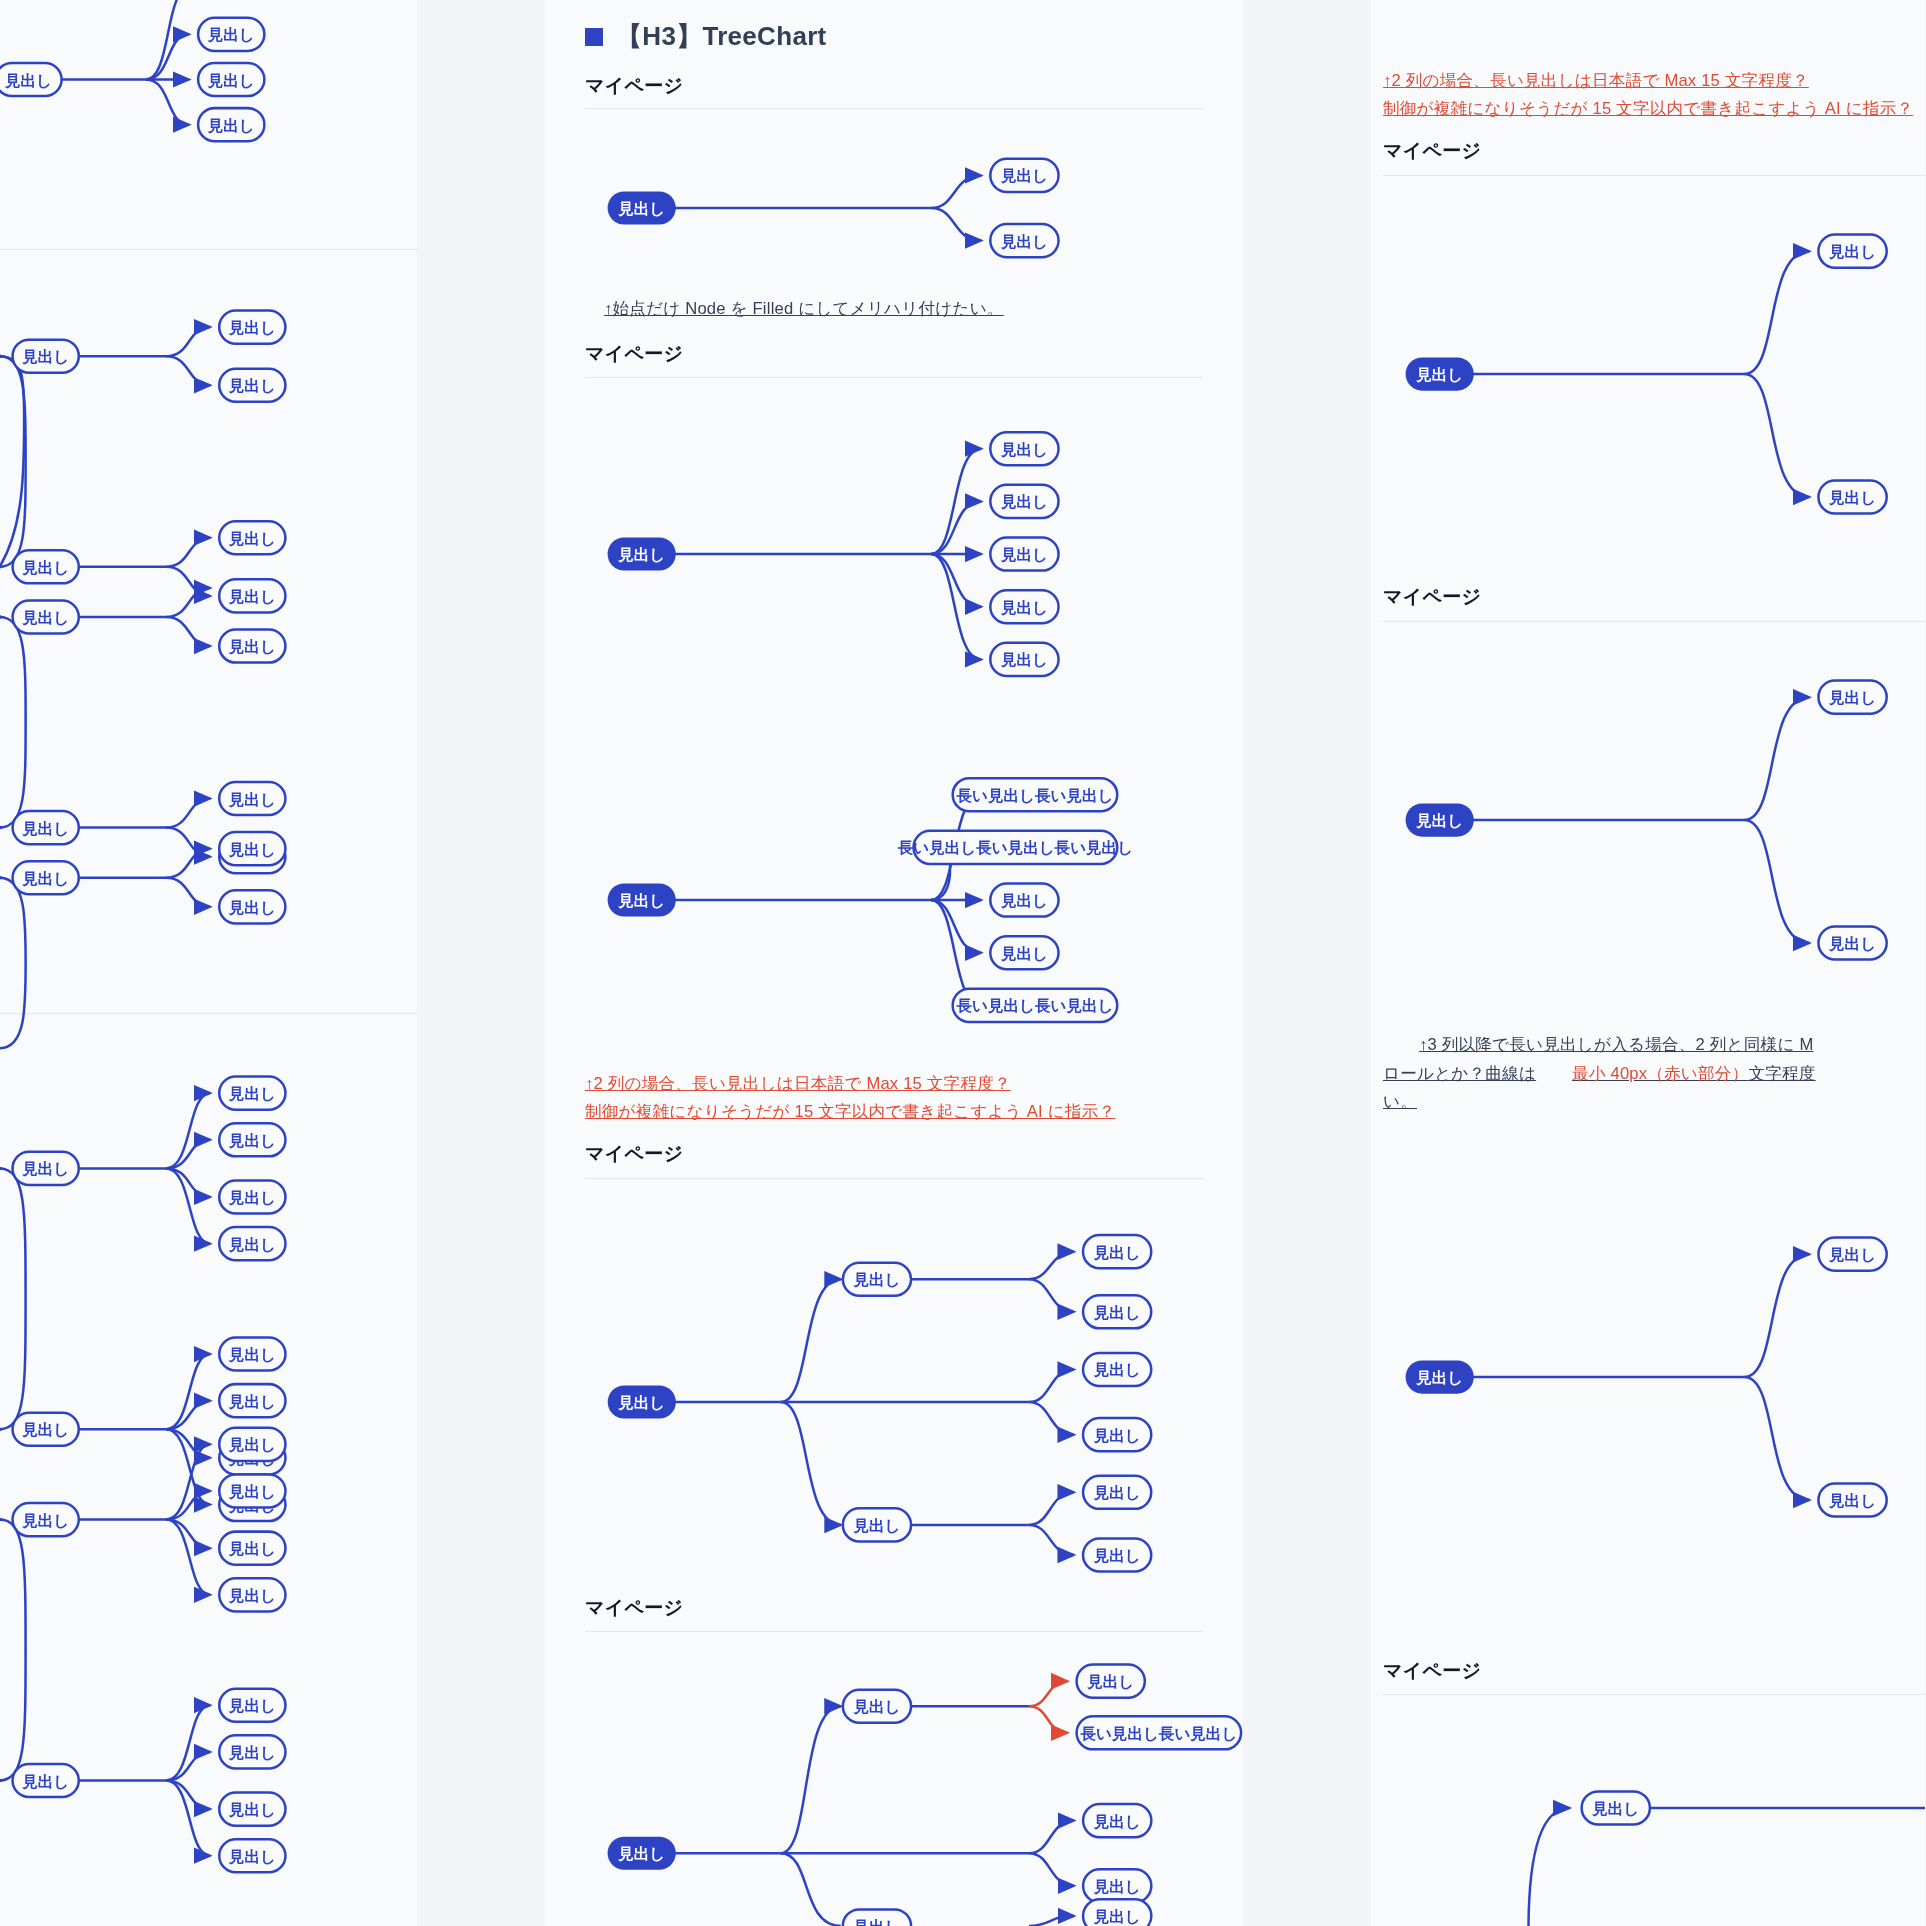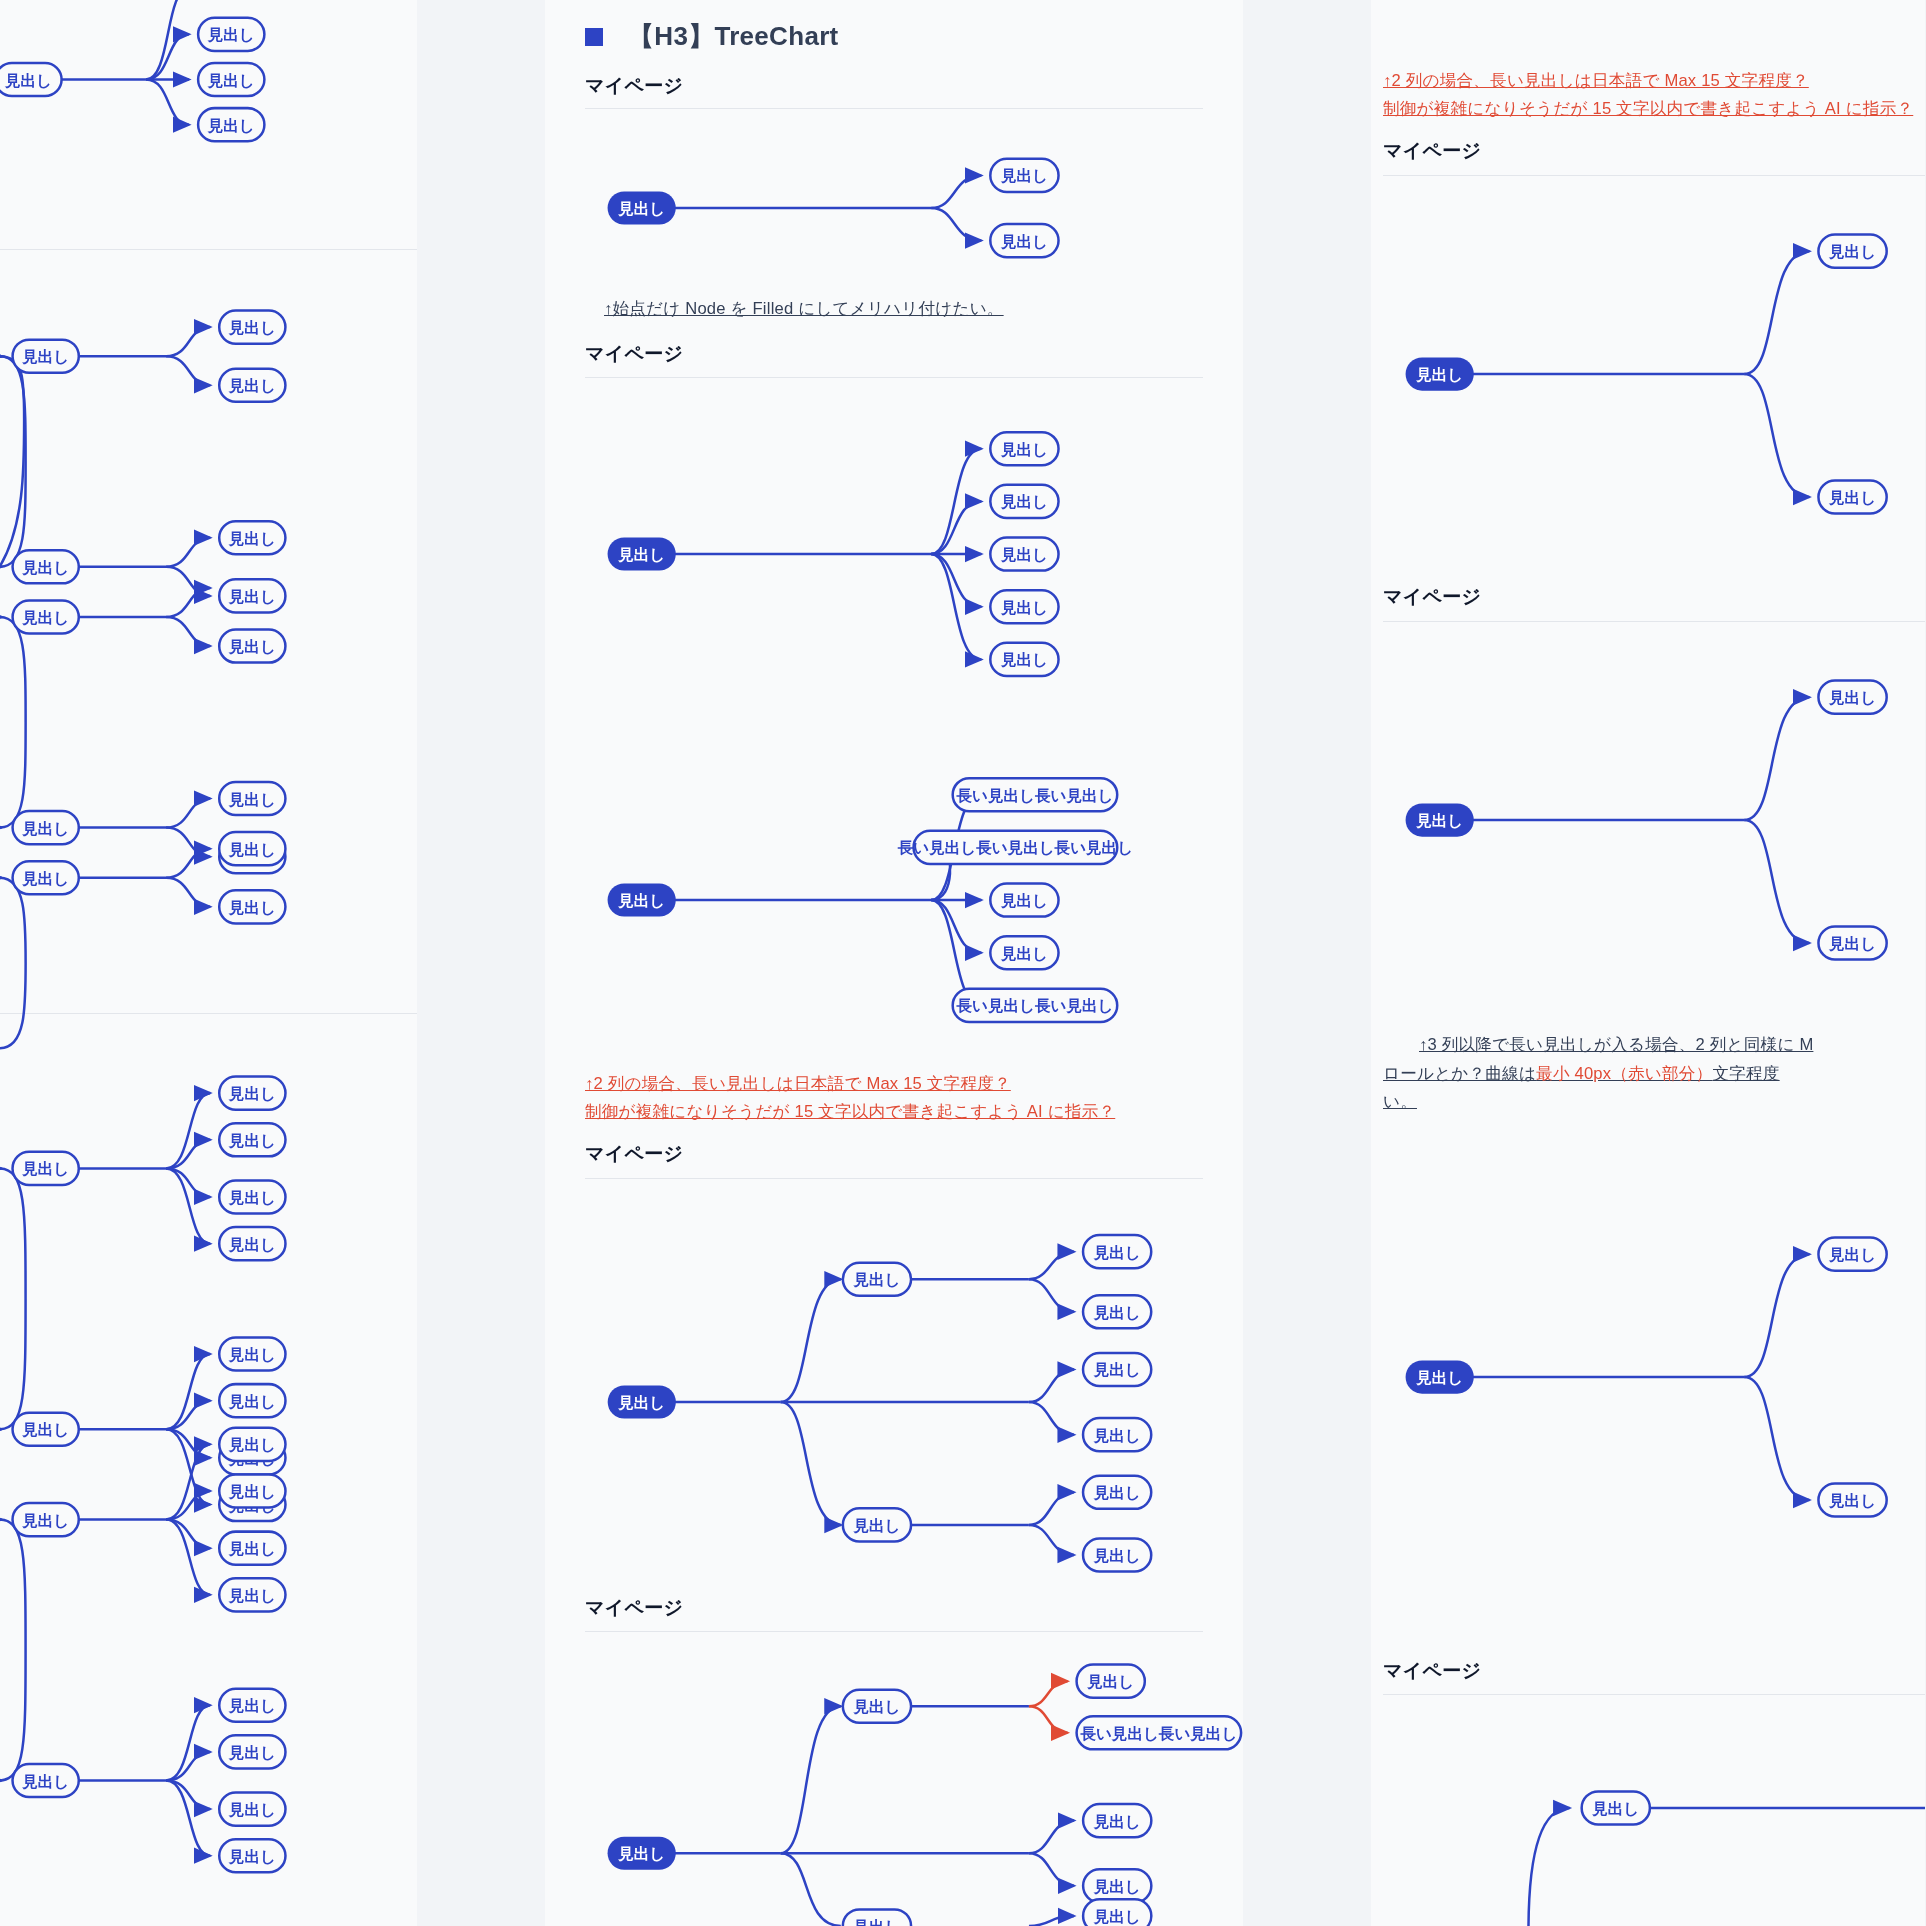--- a/index.html
+++ b/index.html
@@ -11,36 +11,36 @@
     overflow:hidden;position:relative;
   }
   .board{position:absolute;inset:0;display:flex;}
   .col{background:#f9fafb;position:relative;overflow:hidden;flex:0 0 auto;height:1926px;}
   .col-left{width:417px;}
   .gutter{width:128px;flex:0 0 auto;background:#f2f4f7;}
   .col-mid{width:698px;}
   .col-right{width:554px;}
 
   .h3{
-    position:absolute;display:flex;align-items:center;gap:25px;
+    position:absolute;display:flex;align-items:center;gap:13px;
     color:#333f56;font-size:26px;font-weight:700;letter-spacing:0.3px;white-space:nowrap;
   }
   .h3 .sq{width:18px;height:18px;background:#2d43c4;display:block;flex:0 0 auto;}
 
   .sec-label{
     position:absolute;color:#0f172a;font-size:19px;font-weight:700;white-space:nowrap;letter-spacing:0.3px;
   }
   .rule{position:absolute;height:1px;background:#e3e6eb;}
 
   .note{
     position:absolute;font-size:16.6px;line-height:1.62;white-space:nowrap;letter-spacing:0.2px;text-decoration:underline;
   }
   .note.red{color:#e04a34;}
   .note.dark{color:#333f56;}
-  .note .r{color:#e04a34;}
+  .note .r{color:#e04a34;margin-left:36px;}
 
   .canvas{position:absolute;}
   .canvas svg{display:block;overflow:visible;}
 
   .divider-h{position:absolute;height:1px;background:#e3e6eb;left:0;}
 </style>
 </head>
 <body>
 
 <div class="board">

